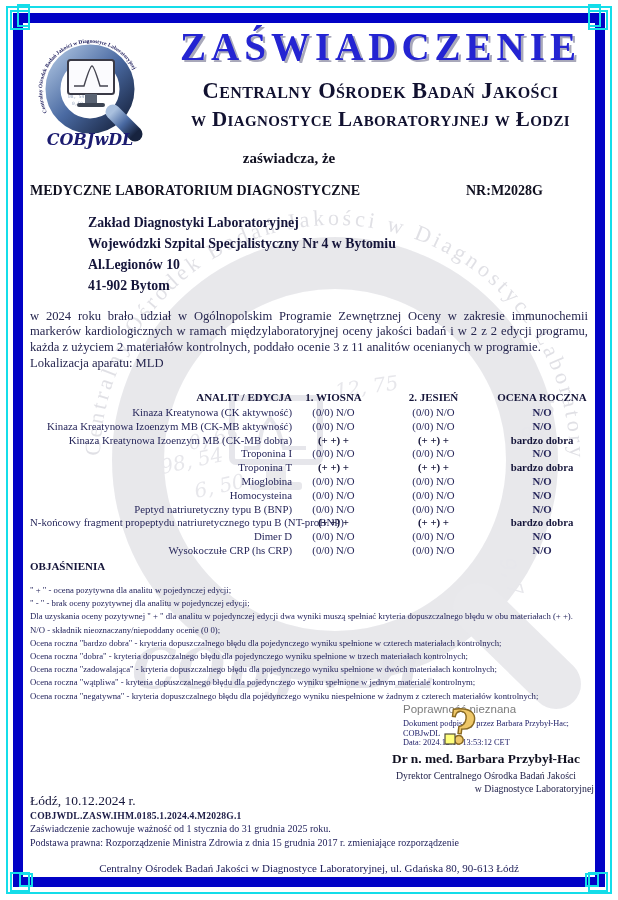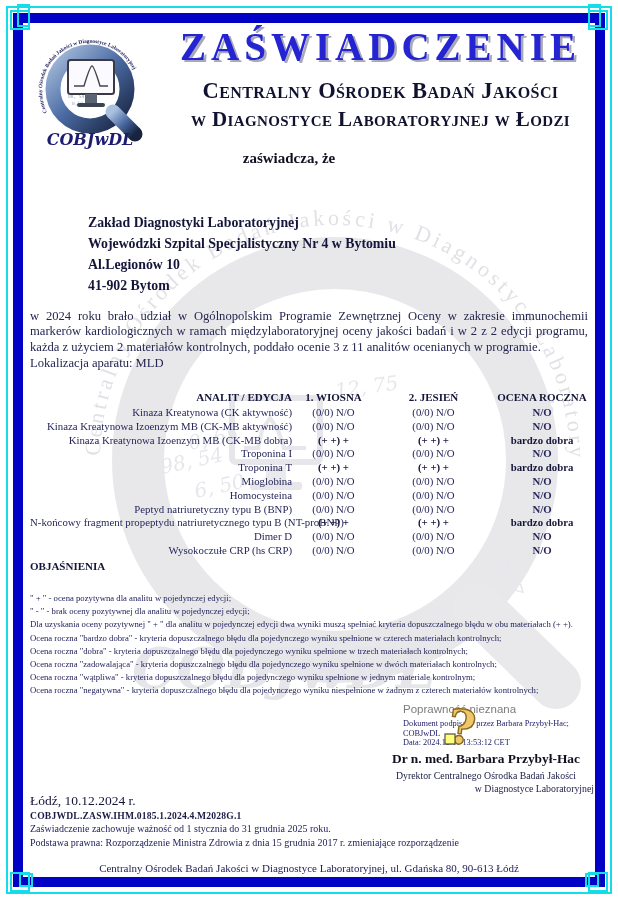--- a/index.html
+++ b/index.html
@@ -46,21 +46,21 @@
   table.results{left:30px;top:391px;width:562px;border-collapse:collapse;table-layout:fixed;}
   table.results th,table.results td{padding:0;vertical-align:top;}
   table.results th{font-size:11px;font-weight:bold;color:#15153a;height:15px;}
   table.results td{font-size:10.8px;color:#26265a;height:13.8px;white-space:nowrap;overflow:visible;}
   .col-a{width:262px;} .col-b{width:83px;} .col-c{width:117px;} .col-d{width:100px;}
   th.c1,td.c1{text-align:right;} th.cc,td.cc{text-align:center;}
   td.annual{font-weight:bold;color:#15153a;}
   tr.pos td.cc{font-weight:bold;color:#15153a;}
 
   .legend{left:30px;right:26px;top:560px;color:#23235c;}
-  .legend-title{font-size:11px;font-weight:bold;color:#15153a;margin-bottom:20px;}
+  .legend-title{font-size:11px;font-weight:bold;color:#15153a;margin-bottom:12px;}
   .legend-line{font-size:8.7px;line-height:13.2px;white-space:nowrap;}
 
   .stamp-note{left:403px;top:703px;font-family:"Liberation Sans",sans-serif;font-size:11.5px;color:#7d7d7d;}
   .stamp-lines{left:403px;top:719px;font-size:8.3px;line-height:9.6px;color:#22226a;}
   #sig-q-icon{left:438px;top:700px;z-index:3;}
   .sig-name{left:378px;width:216px;top:751px;text-align:center;font-size:13.4px;font-weight:bold;color:#101020;}
   .sig-title1{left:378px;width:216px;top:770px;text-align:center;font-size:9.8px;color:#1b1b45;}
   .sig-title2{left:378px;width:216px;top:783px;text-align:right;font-size:9.8px;color:#1b1b45;}
 
   .place-date{left:30px;top:793px;font-size:13.5px;color:#15153a;}
@@ -146,20 +146,24 @@
   </svg>
 
   <div class="abs header-text">
     <div class="title">ZAŚWIADCZENIE</div>
     <div class="org1">Centralny Ośrodek Badań Jakości</div>
     <div class="org2">w Diagnostyce Laboratoryjnej w Łodzi</div>
   </div>
 
   <div class="abs certifies">zaświadcza, że</div>
 
+  <div class="abs lab-row">
+    <span>MEDYCZNE LABORATORIUM DIAGNOSTYCZNE</span>
+    <span>NR:M2028G</span>
+  </div>
 
   <div class="abs address">
     <div>Zakład Diagnostyki Laboratoryjnej</div>
     <div>Wojewódzki Szpital Specjalistyczny Nr 4 w Bytomiu</div>
     <div>Al.Legionów 10</div>
     <div>41-902 Bytom</div>
   </div>
 
   <div class="abs body-block">
     <div class="body-par">w 2024 roku brało udział w Ogólnopolskim Programie Zewnętrznej Oceny w zakresie immunochemii markerów kardiologicznych w ramach międzylaboratoryjnej oceny jakości badań i w 2 z 2 edycji programu, każda z użyciem 2 materiałów kontrolnych, poddało ocenie 3 z 11 analitów ocenianych w programie.</div>
@@ -260,20 +264,21 @@
     </tr>
   </tbody>
   </table>
 
   <div class="abs legend">
     <div class="legend-title">OBJAŚNIENIA</div>
     <div>
         <div class="legend-line">" + " - ocena pozytywna dla analitu w pojedynczej edycji;</div>
         <div class="legend-line">" - " - brak oceny pozytywnej dla analitu w pojedynczej edycji;</div>
         <div class="legend-line">Dla uzyskania oceny pozytywnej " + " dla analitu w pojedynczej edycji dwa wyniki muszą spełniać kryteria dopuszczalnego błędu w obu materiałach (+ +).</div>
+        <div class="legend-line">N/O - składnik nieoznaczany/niepoddany ocenie (0 0);</div>
         <div class="legend-line">Ocena roczna "bardzo dobra" - kryteria dopuszczalnego błędu dla pojedynczego wyniku spełnione w czterech materiałach kontrolnych;</div>
         <div class="legend-line">Ocena roczna "dobra" - kryteria dopuszczalnego błędu dla pojedynczego wyniku spełnione w trzech materiałach kontrolnych;</div>
         <div class="legend-line">Ocena roczna "zadowalająca" - kryteria dopuszczalnego błędu dla pojedynczego wyniku spełnione w dwóch materiałach kontrolnych;</div>
         <div class="legend-line">Ocena roczna "wątpliwa" - kryteria dopuszczalnego błędu dla pojedynczego wyniku spełnione w jednym materiale kontrolnym;</div>
         <div class="legend-line">Ocena roczna "negatywna" - kryteria dopuszczalnego błędu dla pojedynczego wyniku niespełnione w żadnym z czterech materiałów kontrolnych;</div>
       </div>
   </div>
 
   <div class="abs stamp-note">Poprawność nieznana</div>
   <div class="abs stamp-lines">

